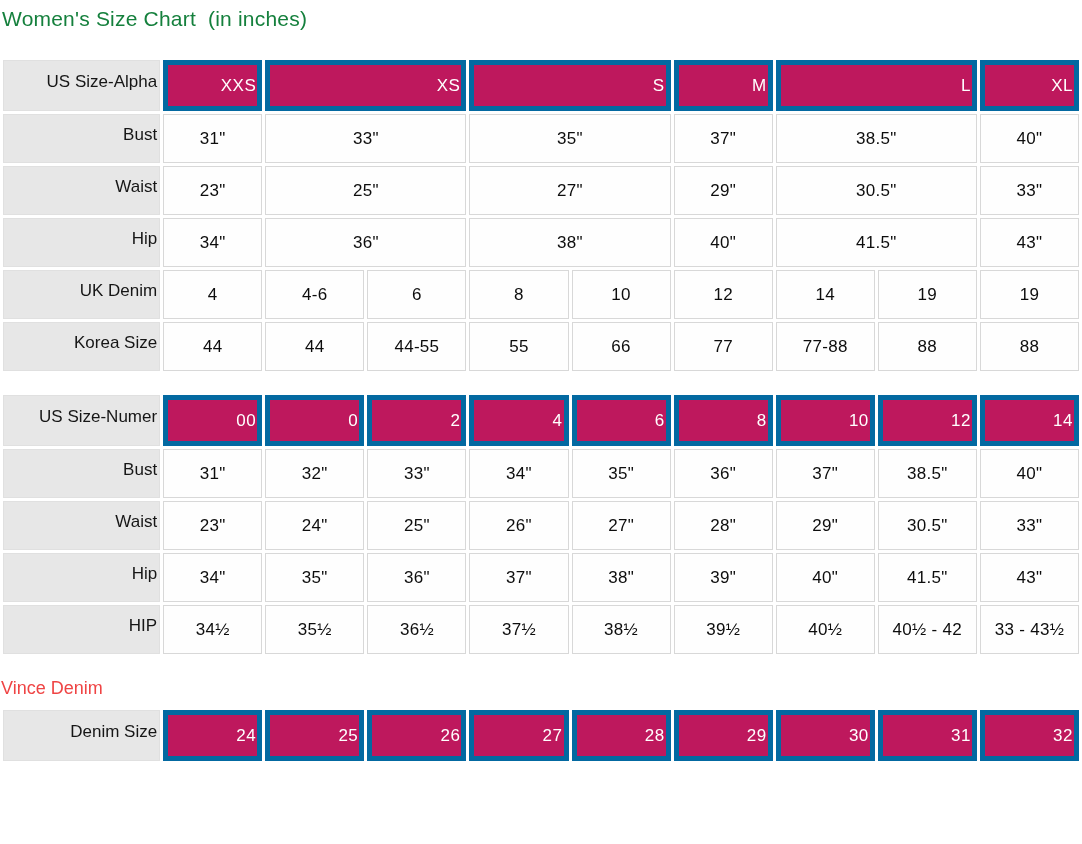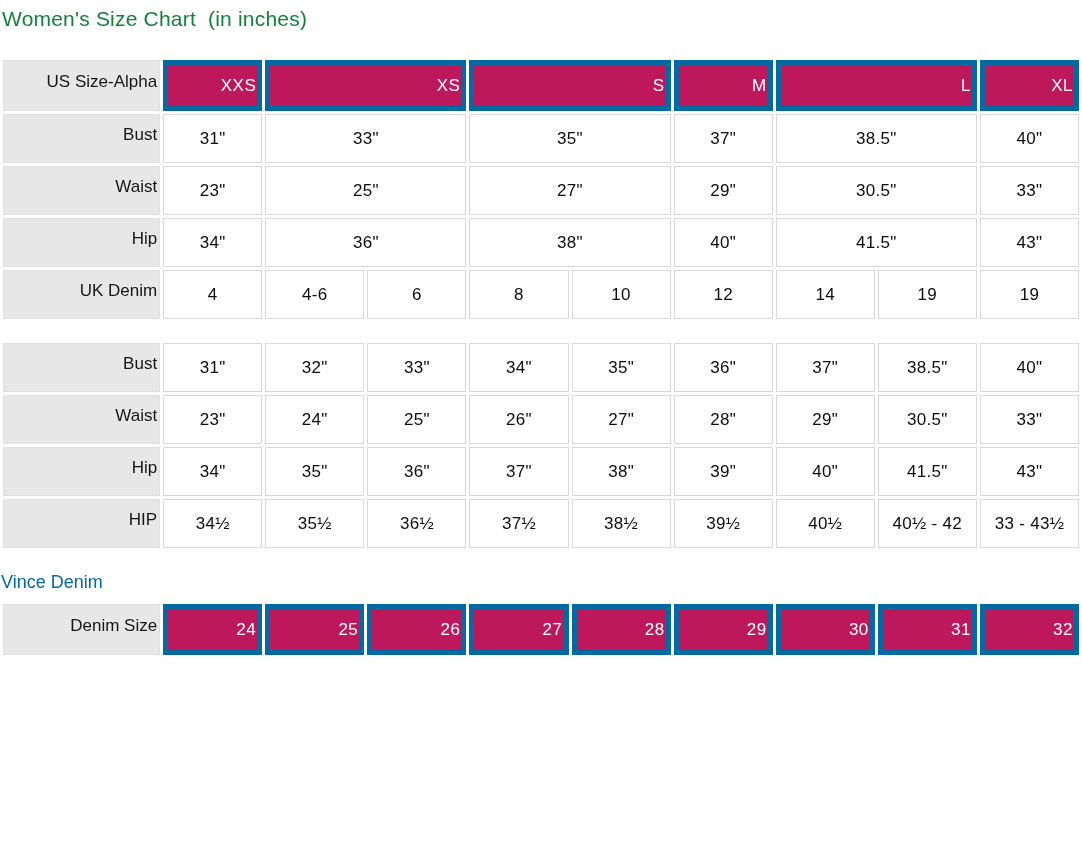--- a/index.html
+++ b/index.html
@@ -22,21 +22,21 @@
     font-weight: 400;
     letter-spacing: 0.2px;
     white-space: pre;
     color: #15803d;
   }
   .section-heading {
     margin: 20px 0 8px 1px;
     font-size: 18px;
     line-height: 22px;
     font-weight: 400;
-    color: #0369a1;
+    color: #ef4444;
   }
   table.size-table {
     table-layout: fixed;
     width: 1082px;
     border-collapse: separate;
     border-spacing: 3px;
   }
   table.size-table.t1 { margin-top: 26px; }
   table.size-table.t2 { margin-top: 18px; }
   table.size-table.t3 { margin-top: 0; }
@@ -129,37 +129,61 @@
         <td class="val">4</td>
         <td class="val">4-6</td>
         <td class="val">6</td>
         <td class="val">8</td>
         <td class="val">10</td>
         <td class="val">12</td>
         <td class="val">14</td>
         <td class="val">19</td>
         <td class="val">19</td>
       </tr>
+      <tr>
+        <td class="lbl">Korea Size</td>
+        <td class="val">44</td>
+        <td class="val">44</td>
+        <td class="val">44-55</td>
+        <td class="val">55</td>
+        <td class="val">66</td>
+        <td class="val">77</td>
+        <td class="val">77-88</td>
+        <td class="val">88</td>
+        <td class="val">88</td>
+      </tr>
     </tbody>
   </table>
 
 <table class="size-table t2">
     <colgroup>
       <col style="width: 157px;">
       <col style="width: 99px;">
       <col style="width: 99px;">
       <col style="width: 99px;">
       <col style="width: 99px;">
       <col style="width: 99px;">
       <col style="width: 99px;">
       <col style="width: 99px;">
       <col style="width: 99px;">
       <col style="width: 99px;">
     </colgroup>
     <tbody>
+      <tr>
+        <td class="lbl">US Size-Numer</td>
+        <td class="hdr">00</td>
+        <td class="hdr">0</td>
+        <td class="hdr">2</td>
+        <td class="hdr">4</td>
+        <td class="hdr">6</td>
+        <td class="hdr">8</td>
+        <td class="hdr">10</td>
+        <td class="hdr">12</td>
+        <td class="hdr">14</td>
+      </tr>
       <tr>
         <td class="lbl">Bust</td>
         <td class="val">31"</td>
         <td class="val">32"</td>
         <td class="val">33"</td>
         <td class="val">34"</td>
         <td class="val">35"</td>
         <td class="val">36"</td>
         <td class="val">37"</td>
         <td class="val">38.5"</td>

